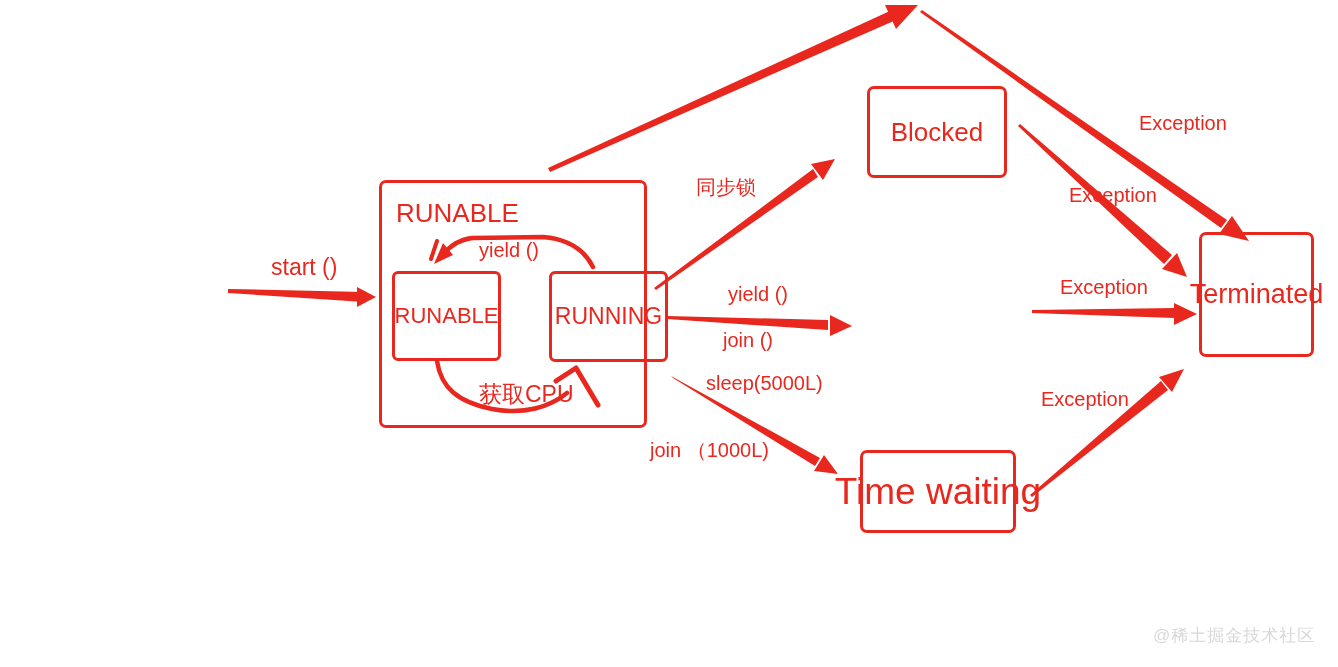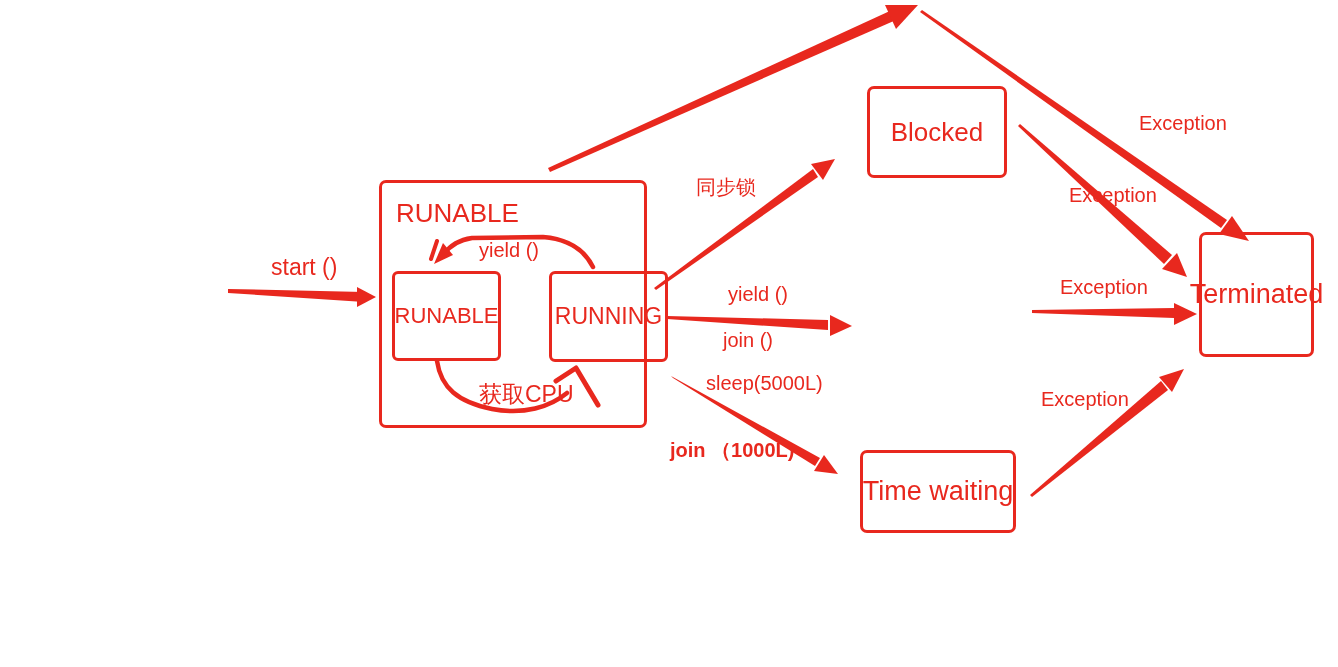--- a/index.html
+++ b/index.html
@@ -75,34 +75,35 @@
 
   <div class="box inner" style="left:523px; top:271px; width:119px; height:91px; font-size:23px;margin-left:26px;">
     <span>RUNNING</span>
   </div>
 
   <div class="box" style="left:867px; top:86px; width:140px; height:92px; font-size:26px;">
     <span>Blocked</span>
   </div>
 
 
-  <div class="box" style="left:860px; top:450px; width:156px; height:83px; font-size:27px;">
+  <div class="box" style="left:860px; top:450px; width:156px; height:83px; font-size:37px;">
     <span>Time waiting</span>
   </div>
 
   <div class="box" style="left:1199px; top:232px; width:115px; height:125px; font-size:27px;">
     <span>Terminated</span>
   </div>
 
   <div class="lbl" style="left:271px; top:255px; font-size:23px;">start ()</div>
   <div class="lbl" style="left:479px; top:239px; font-size:20px;">yield ()</div>
   <div class="lbl" style="left:479px; top:382px; font-size:23px;">获取CPU</div>
   <div class="lbl" style="left:696px; top:176px; font-size:20px;">同步锁</div>
   <div class="lbl" style="left:728px; top:283px; font-size:20px;">yield ()</div>
   <div class="lbl" style="left:723px; top:329px; font-size:20px;">join ()</div>
   <div class="lbl" style="left:706px; top:372px; font-size:20px;">sleep(5000L)</div>
-  <div class="lbl" style="left:670px; top:439px; font-size:20px;font-weight:bold;">join （1000L)</div>
+  <div class="lbl" style="left:650px; top:439px; font-size:20px;">join （1000L)</div>
   <div class="lbl" style="left:1139px; top:112px; font-size:20px;">Exception</div>
   <div class="lbl" style="left:1069px; top:184px; font-size:20px;">Exception</div>
   <div class="lbl" style="left:1060px; top:276px; font-size:20px;">Exception</div>
   <div class="lbl" style="left:1041px; top:388px; font-size:20px;">Exception</div>
 
+  <div class="watermark" style="left:1153px; top:624px;">@稀土掘金技术社区</div>
 </div>
 
 </body></html>

